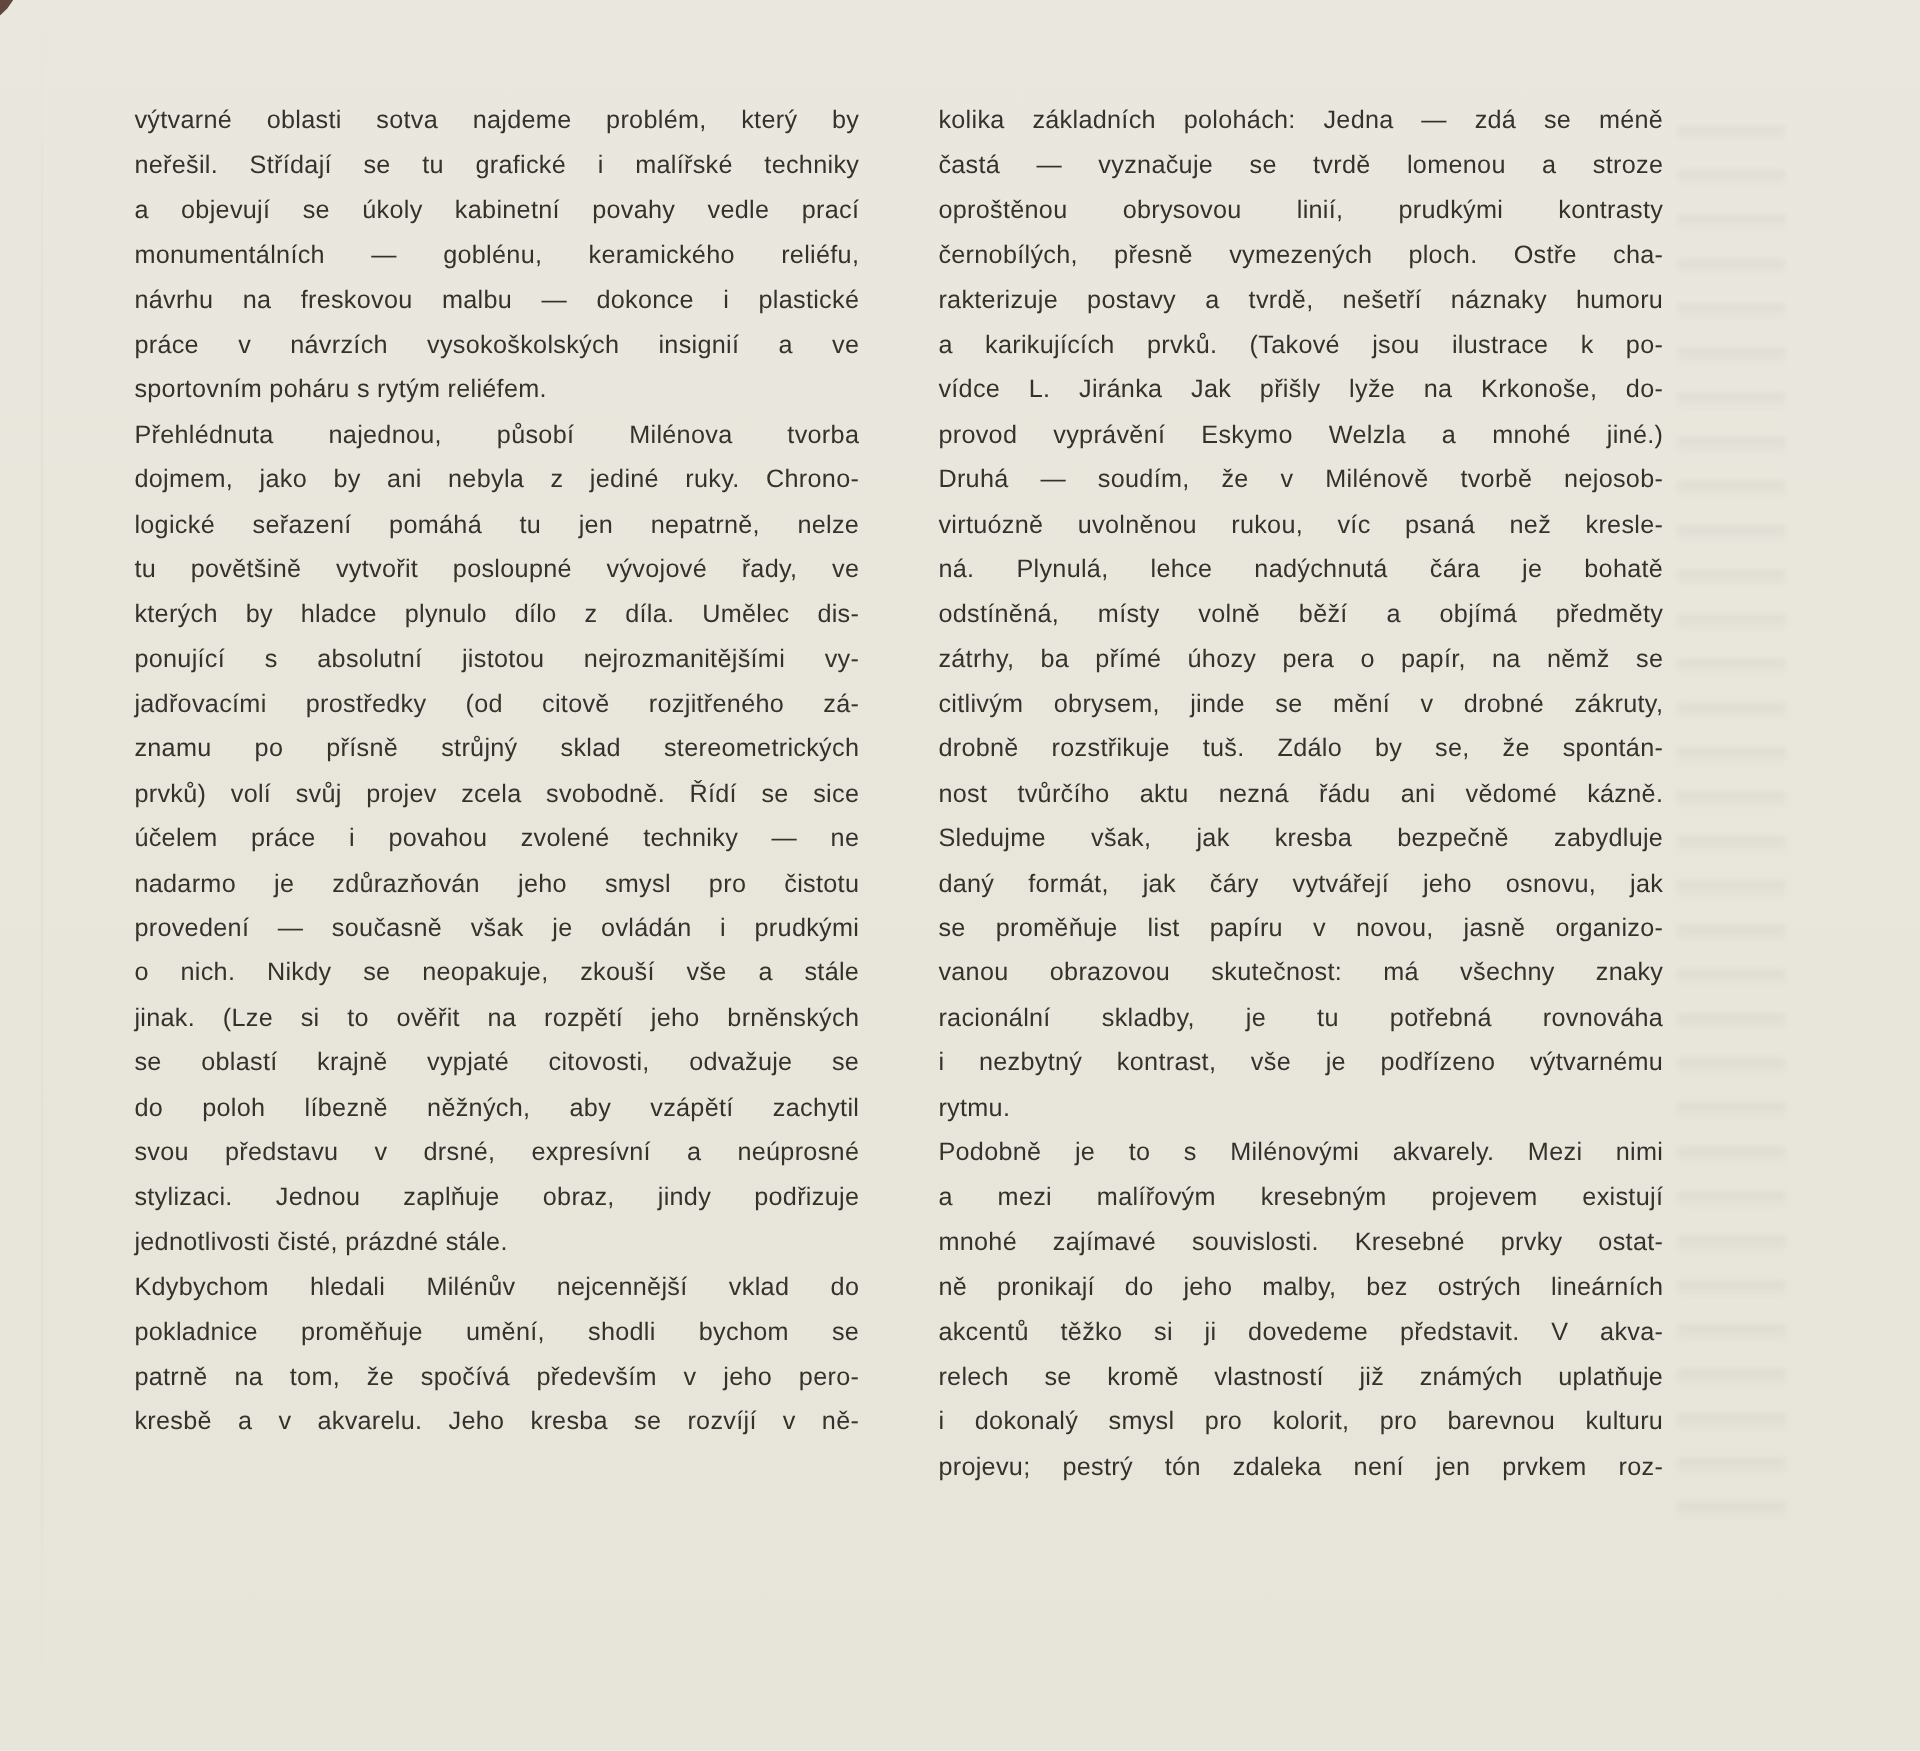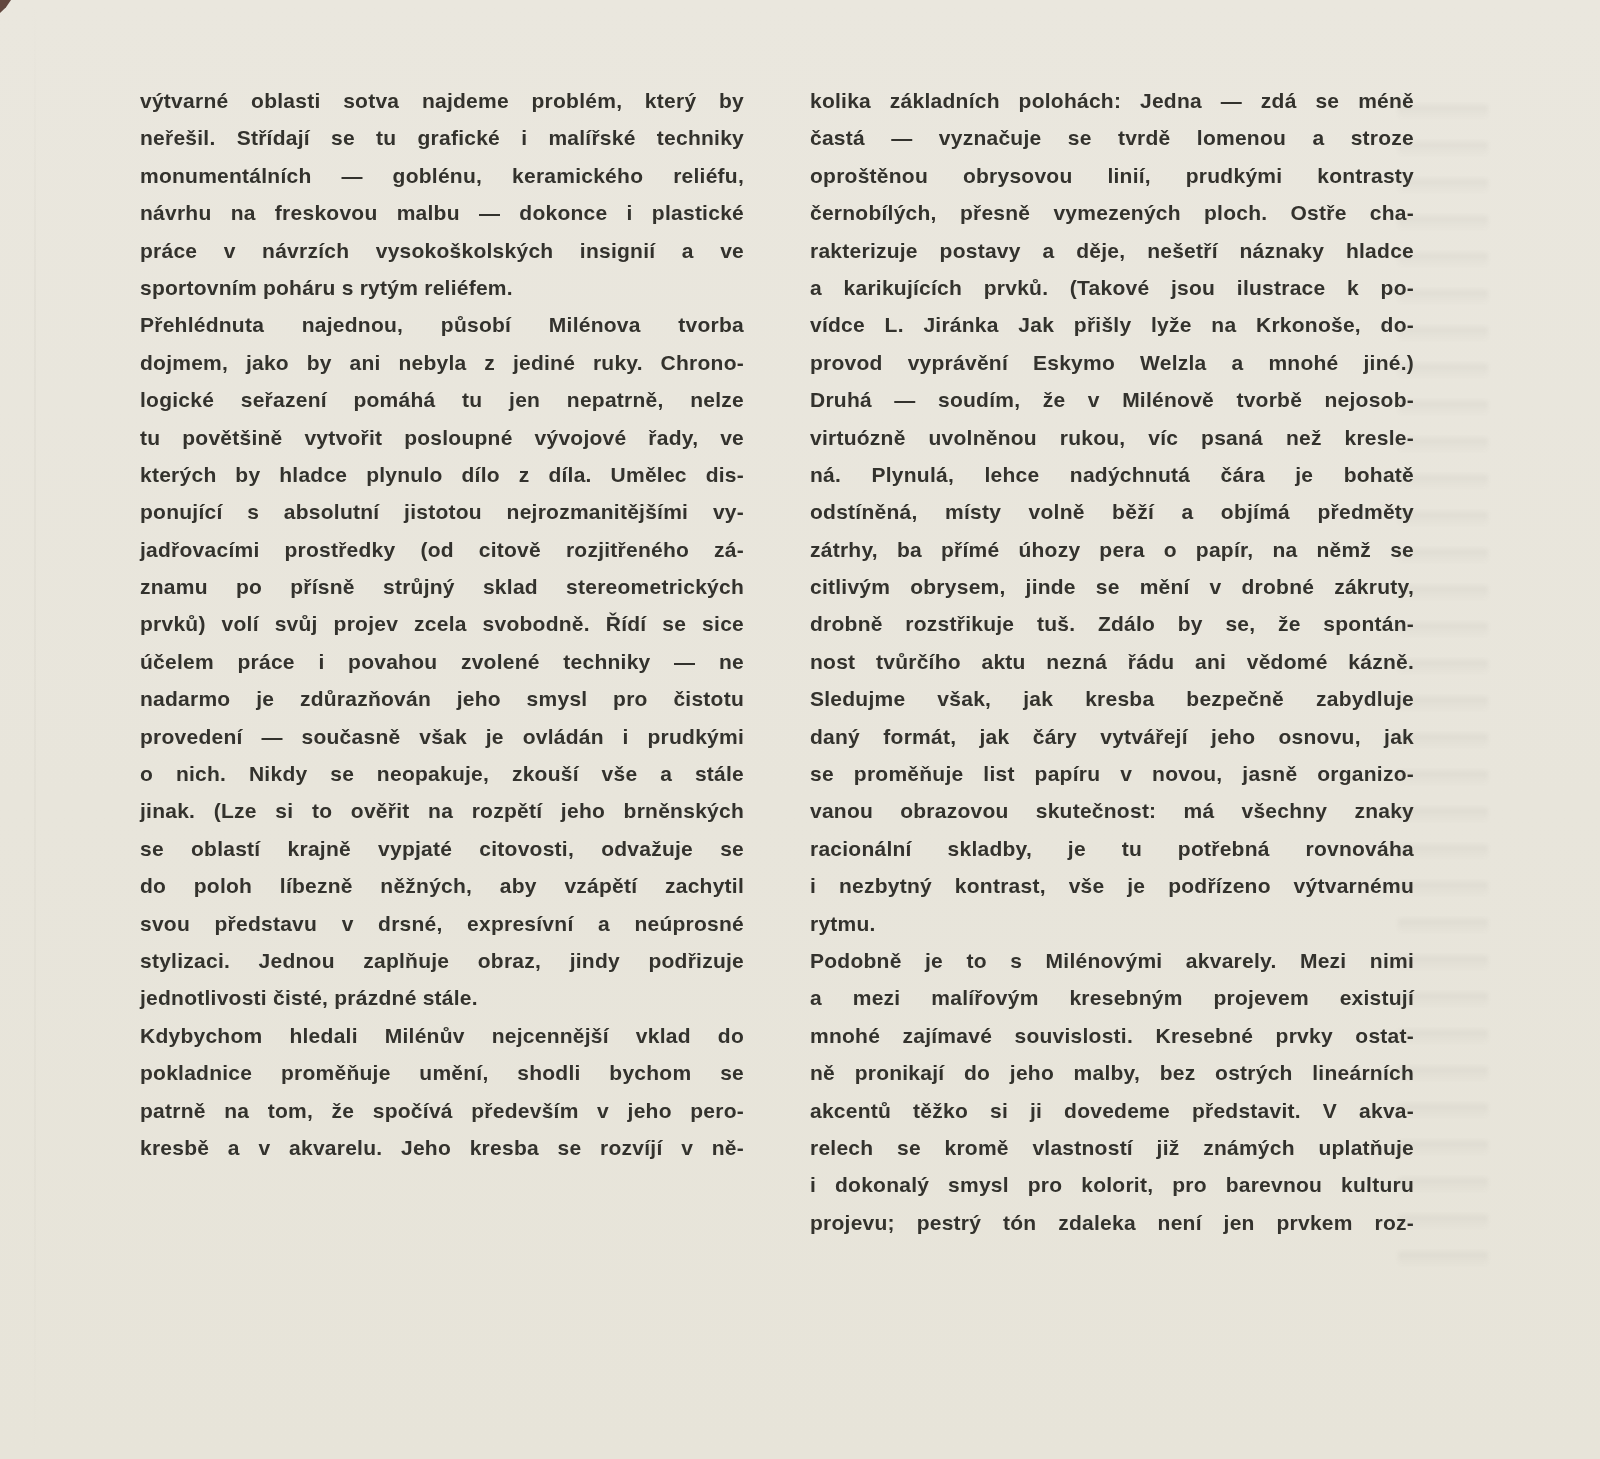--- a/index.html
+++ b/index.html
@@ -19,22 +19,21 @@
     inset: 0;
   }
   .column {
     position: absolute;
     top: 82px;
     width: 604px;
     color: #33322d;
     font-size: 21px;
     line-height: 37.4px;
     letter-spacing: 0.25px;
-    font-weight: 700;
-    margin-left: 28px;
+    font-weight: 400;
   }
   .col-left  { left: 112px; }
   .col-right { left: 782px; }
   .line {
     height: 37.4px;
     text-align: justify;
     text-justify: inter-word;
     text-align-last: left;
     white-space: normal;
     overflow: visible;
@@ -88,20 +87,21 @@
 </head>
 <body>
 
 <div class="page">
   <div class="fold-line"></div>
   <div class="corner-mark"></div>
 
   <div class="column col-left">
       <div class="line just">výtvarné oblasti sotva najdeme problém, který by</div>
       <div class="line just">neřešil. Střídají se tu grafické i malířské techniky</div>
+      <div class="line just">a objevují se úkoly kabinetní povahy vedle prací</div>
       <div class="line just">monumentálních — goblénu, keramického reliéfu,</div>
       <div class="line just">návrhu na freskovou malbu — dokonce i plastické</div>
       <div class="line just">práce v návrzích vysokoškolských insignií a ve</div>
       <div class="line">sportovním poháru s rytým reliéfem.</div>
       <div class="line just">Přehlédnuta najednou, působí Milénova tvorba</div>
       <div class="line just">dojmem, jako by ani nebyla z jediné ruky. Chrono-</div>
       <div class="line just">logické seřazení pomáhá tu jen nepatrně, nelze</div>
       <div class="line just">tu povětšině vytvořit posloupné vývojové řady, ve</div>
       <div class="line just">kterých by hladce plynulo dílo z díla. Umělec dis-</div>
       <div class="line just">ponující s absolutní jistotou nejrozmanitějšími vy-</div>
@@ -122,21 +122,21 @@
       <div class="line just">pokladnice proměňuje umění, shodli bychom se</div>
       <div class="line just">patrně na tom, že spočívá především v jeho pero-</div>
       <div class="line just">kresbě a v akvarelu. Jeho kresba se rozvíjí v ně-</div>
     </div>
 
   <div class="column col-right">
       <div class="line just">kolika základních polohách: Jedna — zdá se méně</div>
       <div class="line just">častá — vyznačuje se tvrdě lomenou a stroze</div>
       <div class="line just">oproštěnou obrysovou linií, prudkými kontrasty</div>
       <div class="line just">černobílých, přesně vymezených ploch. Ostře cha-</div>
-      <div class="line just">rakterizuje postavy a děje, nešetří náznaky hladce</div>
+      <div class="line just">rakterizuje postavy a tvrdě, nešetří náznaky humoru</div>
       <div class="line just">a karikujících prvků. (Takové jsou ilustrace k po-</div>
       <div class="line just">vídce L. Jiránka Jak přišly lyže na Krkonoše, do-</div>
       <div class="line just">provod vyprávění Eskymo Welzla a mnohé jiné.)</div>
       <div class="line just">Druhá — soudím, že v Milénově tvorbě nejosob-</div>
       <div class="line just">virtuózně uvolněnou rukou, víc psaná než kresle-</div>
       <div class="line just">ná. Plynulá, lehce nadýchnutá čára je bohatě</div>
       <div class="line just">odstíněná, místy volně běží a objímá předměty</div>
       <div class="line just">zátrhy, ba přímé úhozy pera o papír, na němž se</div>
       <div class="line just">citlivým obrysem, jinde se mění v drobné zákruty,</div>
       <div class="line just">drobně rozstřikuje tuš. Zdálo by se, že spontán-</div>

